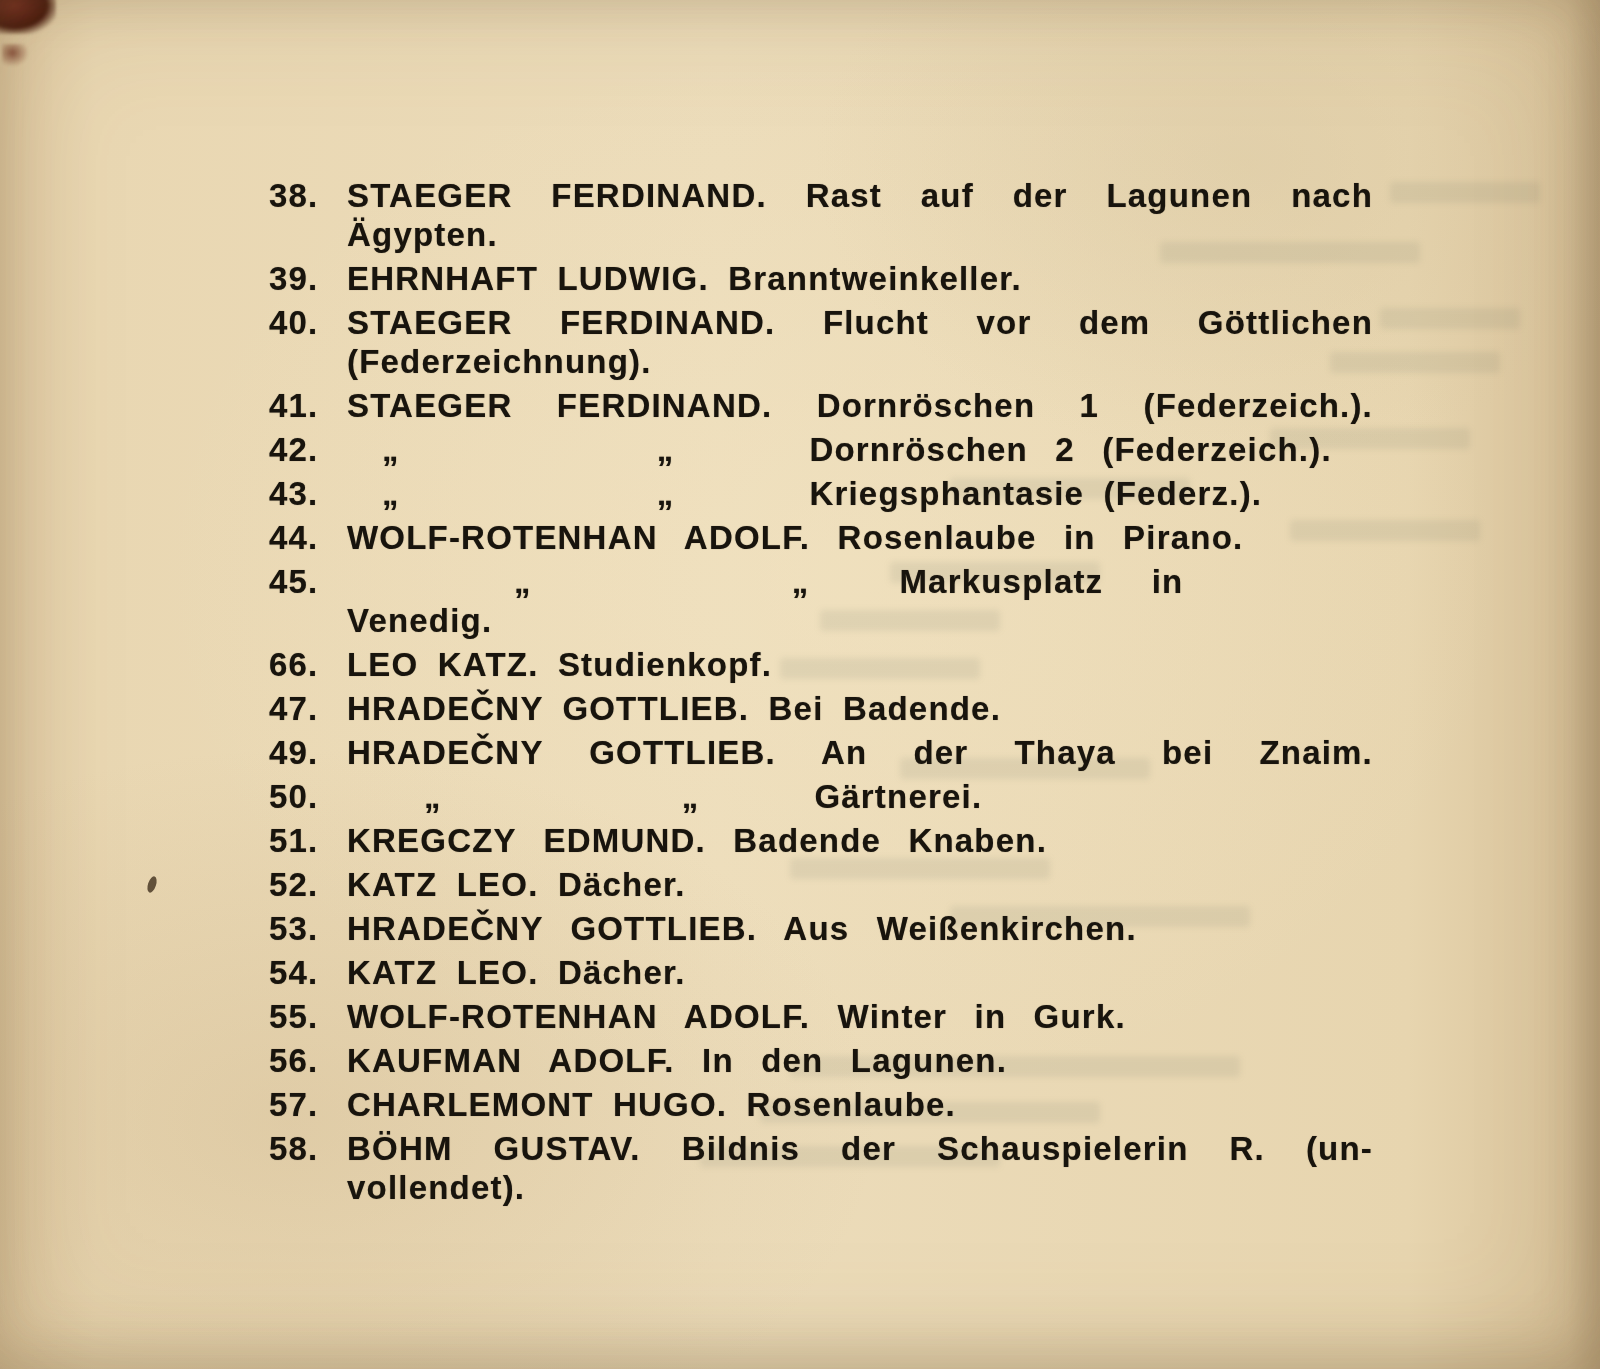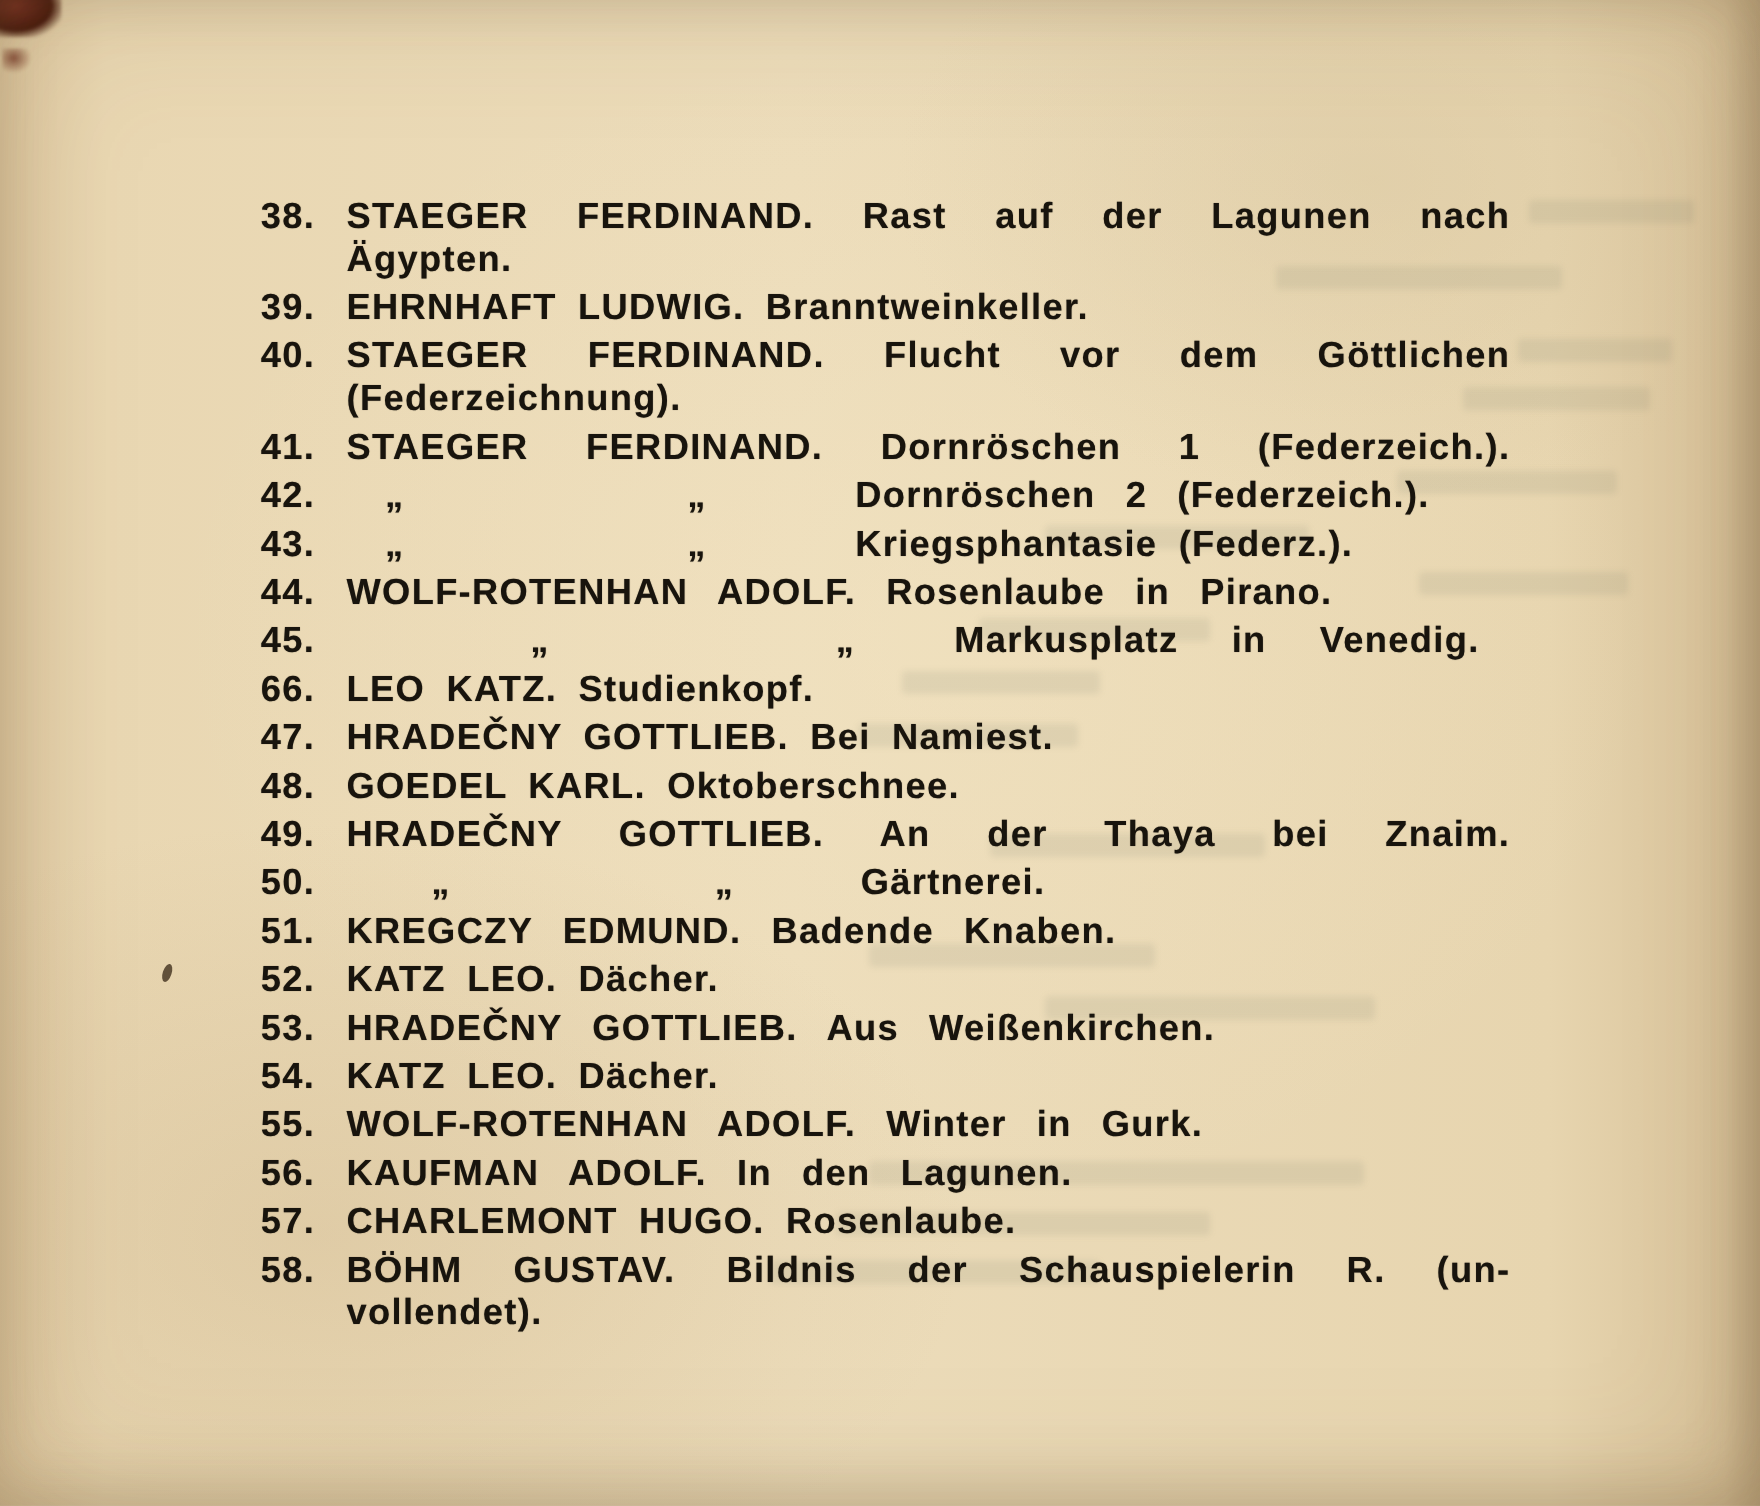--- a/index.html
+++ b/index.html
@@ -62,21 +62,21 @@
     width: 1136px;
     color: #18140d;
     font-weight: bold;
     font-size: 33px;
     line-height: 39px;
     letter-spacing: 1.2px;
     text-shadow: 0 0 1px rgba(25,18,10,0.45);
   }
   .entry { margin-bottom: 5px; }
   .line { display: flex; }
-  .num { flex: 0 0 78px; }
+  .num { flex: 0 0 78px; margin-left: 32px; }
   .body { flex: 1 1 auto; word-spacing: 9px; }
   .body.just { text-align: justify; text-align-last: justify; }
   .body.wide { word-spacing: 17px; }
   .d { display: inline-block; }
   
   .v-a .d1 { margin-left: 35px; }
   .v-a .d2 { margin-left: 257px; }
   .v-a .t  { margin-left: 135px; }
   .v-b .d1 { margin-left: 167px; }
   .v-b .d2 { margin-left: 260px; }
@@ -171,27 +171,21 @@
       </div>
       <div class="entry">
         <div class="line">
           <span class="num">66.</span>
           <span class="body"><span class="artist">LEO KATZ.</span> <span class="t">Studienkopf.</span></span>
         </div>
       </div>
       <div class="entry">
         <div class="line">
           <span class="num">47.</span>
-          <span class="body"><span class="artist">HRADEČNY GOTTLIEB.</span> <span class="t">Bei Namiest.</span></span>
-        </div>
-      </div>
-      <div class="entry">
-        <div class="line">
-          <span class="num">48.</span>
-          <span class="body"><span class="artist">GOEDEL KARL.</span> <span class="t">Oktoberschnee.</span></span>
+          <span class="body"><span class="artist">HRADEČNY GOTTLIEB.</span> <span class="t">Bei Badende.</span></span>
         </div>
       </div>
       <div class="entry">
         <div class="line">
           <span class="num">49.</span>
           <span class="body just"><span class="artist">HRADEČNY GOTTLIEB.</span> <span class="t">An der Thaya bei Znaim.</span></span>
         </div>
       </div>
       <div class="entry">
         <div class="line">

